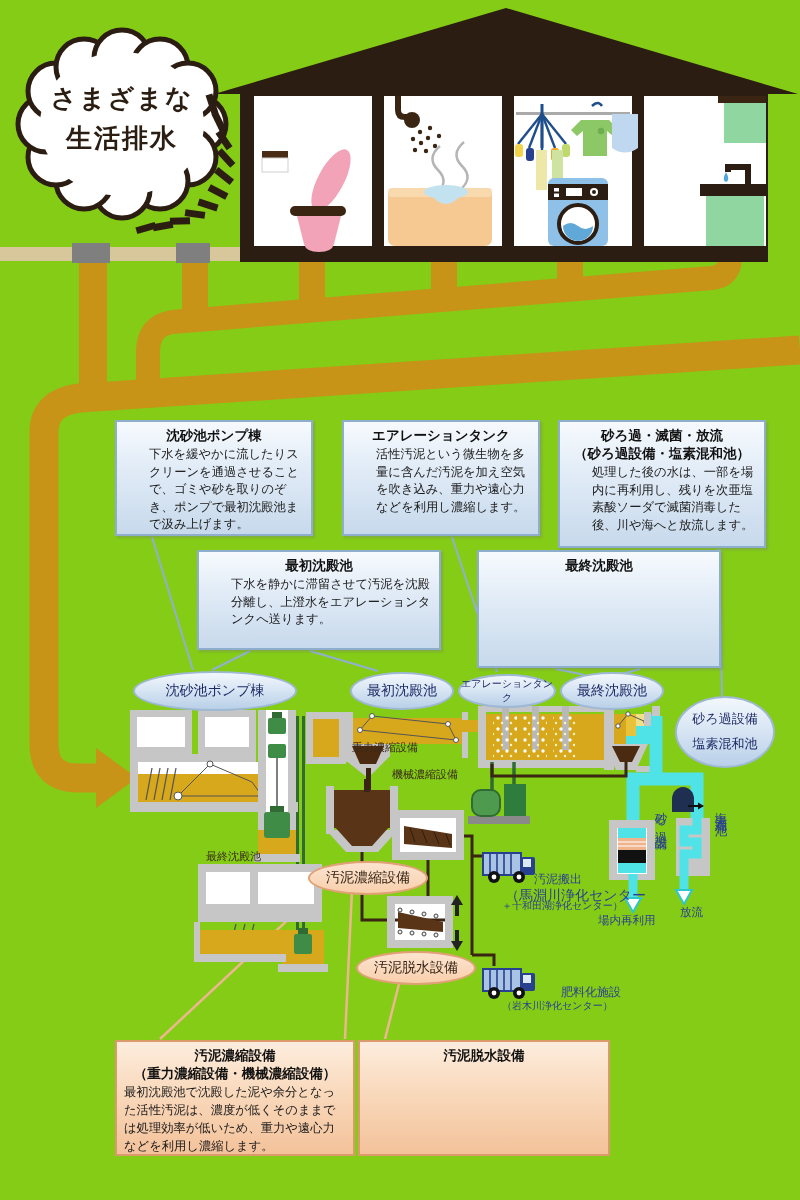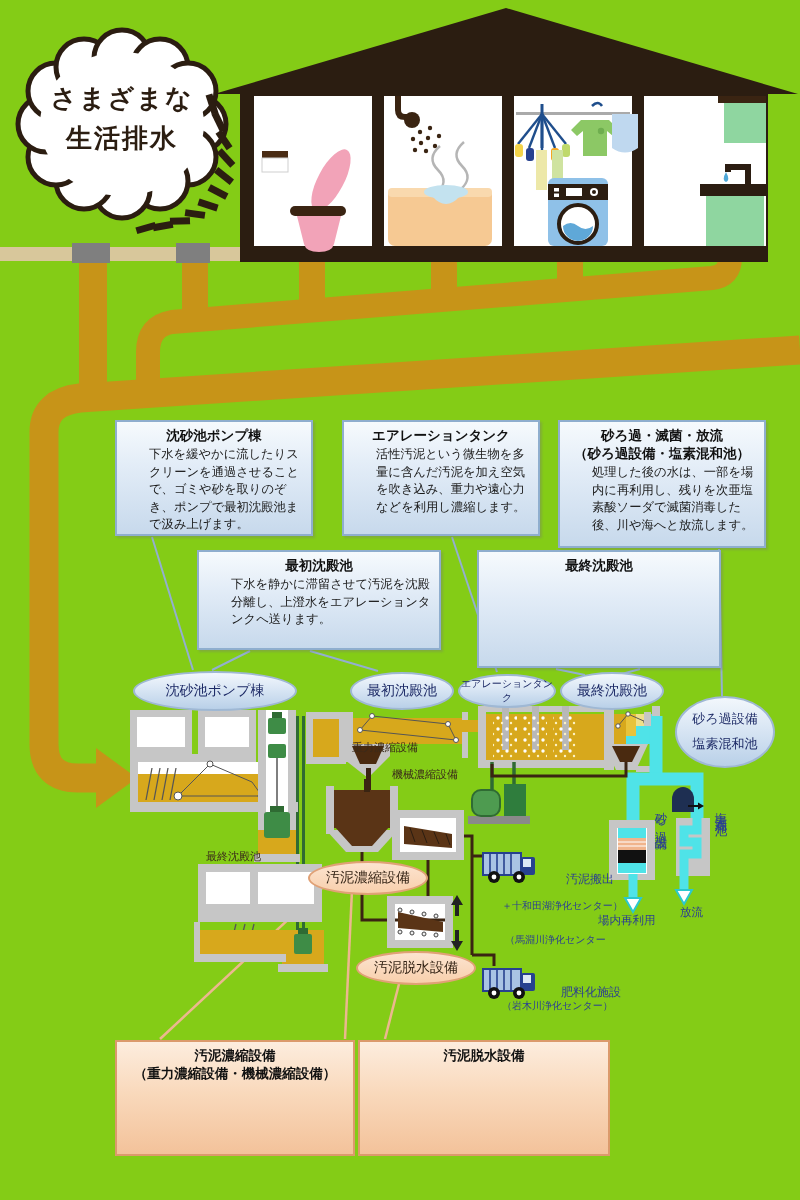--- a/index.html
+++ b/index.html
@@ -468,31 +468,32 @@
   <div class="oval peach" style="left:308px;top:861px;width:116px;height:30px;">
     <span>汚泥濃縮設備</span>
   </div>
   <div class="oval peach" style="left:356px;top:951px;width:116px;height:30px;">
     <span>汚泥脱水設備</span>
   </div>
 
   <div class="dlab dark" style="left:206px;top:849px;">最終沈殿池</div>
   <div class="dlab dark" style="left:352px;top:740px;">重力濃縮設備</div>
   <div class="dlab dark" style="left:392px;top:767px;font-family:Liberation Serif, serif;">機械濃縮設備</div>
-  <div class="dlab" style="left:534px;top:871px;font-size:12px;margin-left:32px;">汚泥搬出</div>
-  <div class="dlab" style="left:505px;top:933px;font-size:10px;">（馬淵川浄化センター</div>
+  <div class="dlab" style="left:534px;top:871px;font-size:12px;">汚泥搬出</div>
+  <div class="dlab" style="left:505px;top:887px;font-size:14px;">（馬淵川浄化センター</div>
   <div class="dlab" style="left:502px;top:899px;font-size:10px;">＋十和田湖浄化センター）</div>
   <div class="dlab" style="left:533px;top:984px;font-size:12px;margin-left:28px;">肥料化施設</div>
   <div class="dlab" style="left:502px;top:999px;font-size:10px;">（岩木川浄化センター）</div>
   <div class="dlab" style="left:598px;top:913px;font-size:11.5px;">場内再利用</div>
   <div class="dlab" style="left:680px;top:905px;font-size:11.5px;">放流</div>
   <div class="dlab vlabel" style="left:652px;top:802px;height:84px;">砂ろ過設備</div>
   <div class="dlab vlabel" style="left:712px;top:802px;height:84px;">塩素混和池</div>
 
   <div class="pbox" style="left:115px;top:1040px;width:240px;height:116px;">
     <div class="t">汚泥濃縮設備</div>
     <div class="t">（重力濃縮設備・機械濃縮設備）</div>
+    <div class="b">最初沈殿池で沈殿した泥や余分となった活性汚泥は、濃度が低くそのままでは処理効率が低いため、重力や遠心力などを利用し濃縮します。</div>
   </div>
   <div class="pbox" style="left:358px;top:1040px;width:252px;height:116px;">
     <div class="t">汚泥脱水設備</div>
   </div>
 
 </div>
 
 </body></html>

